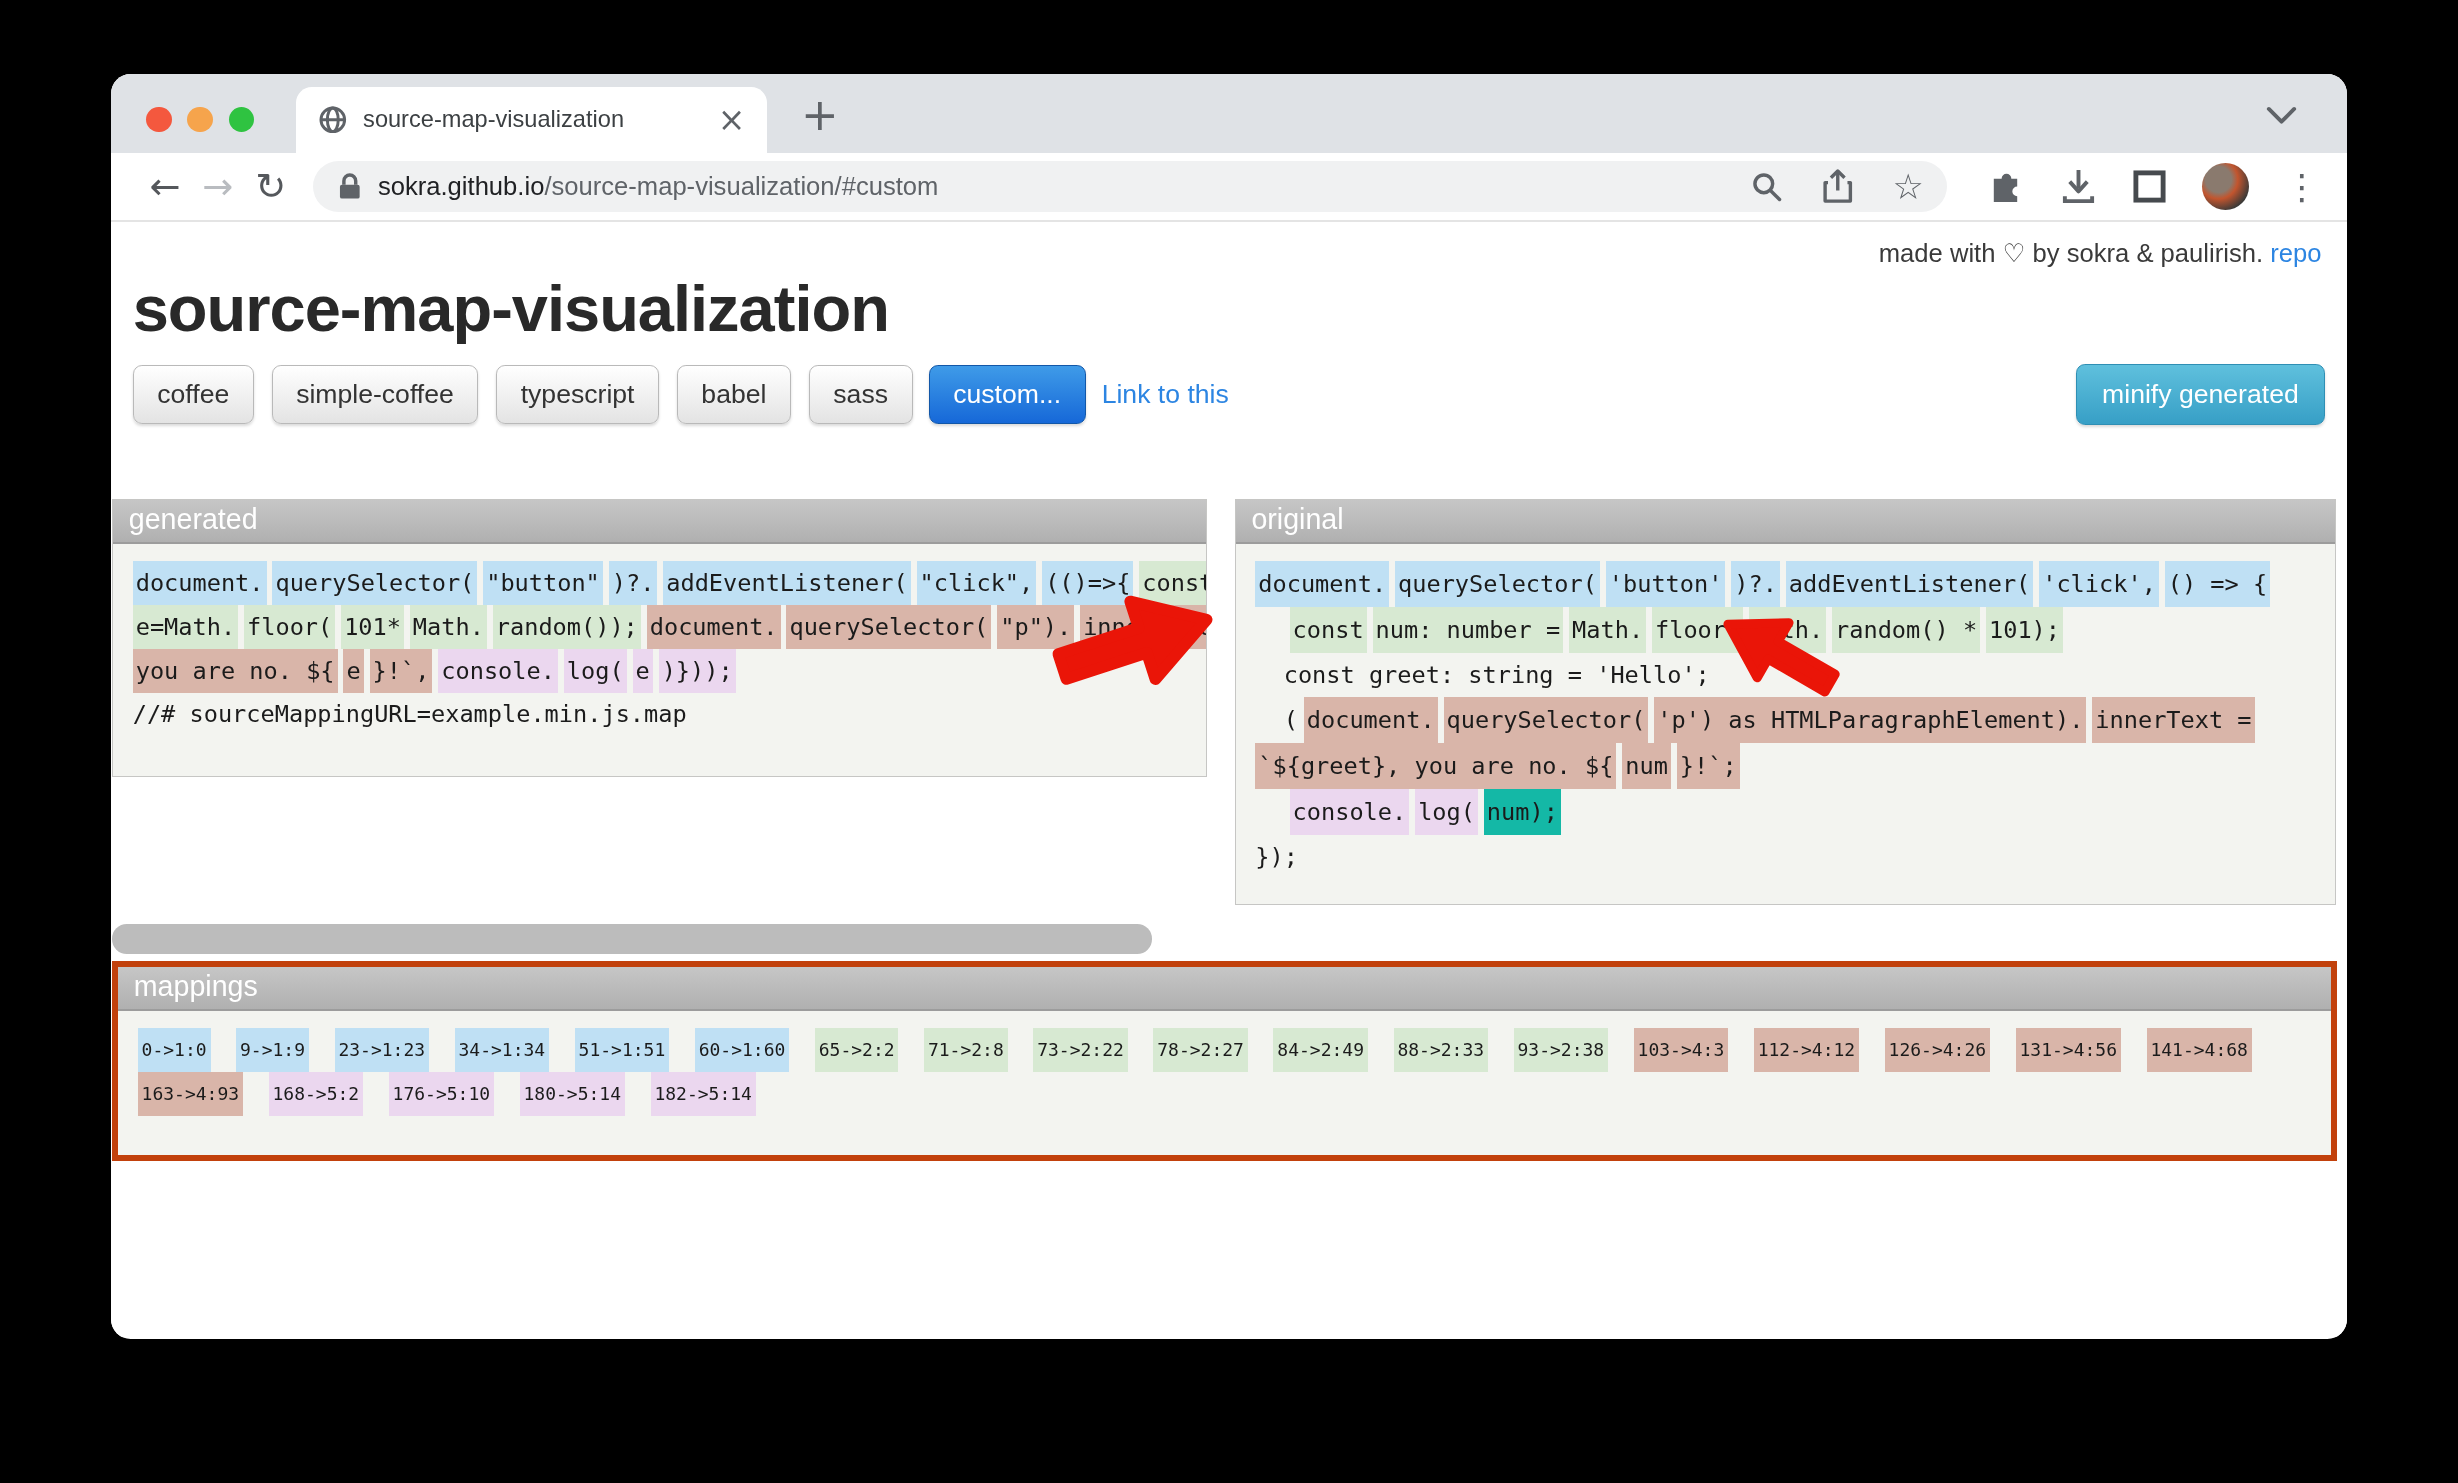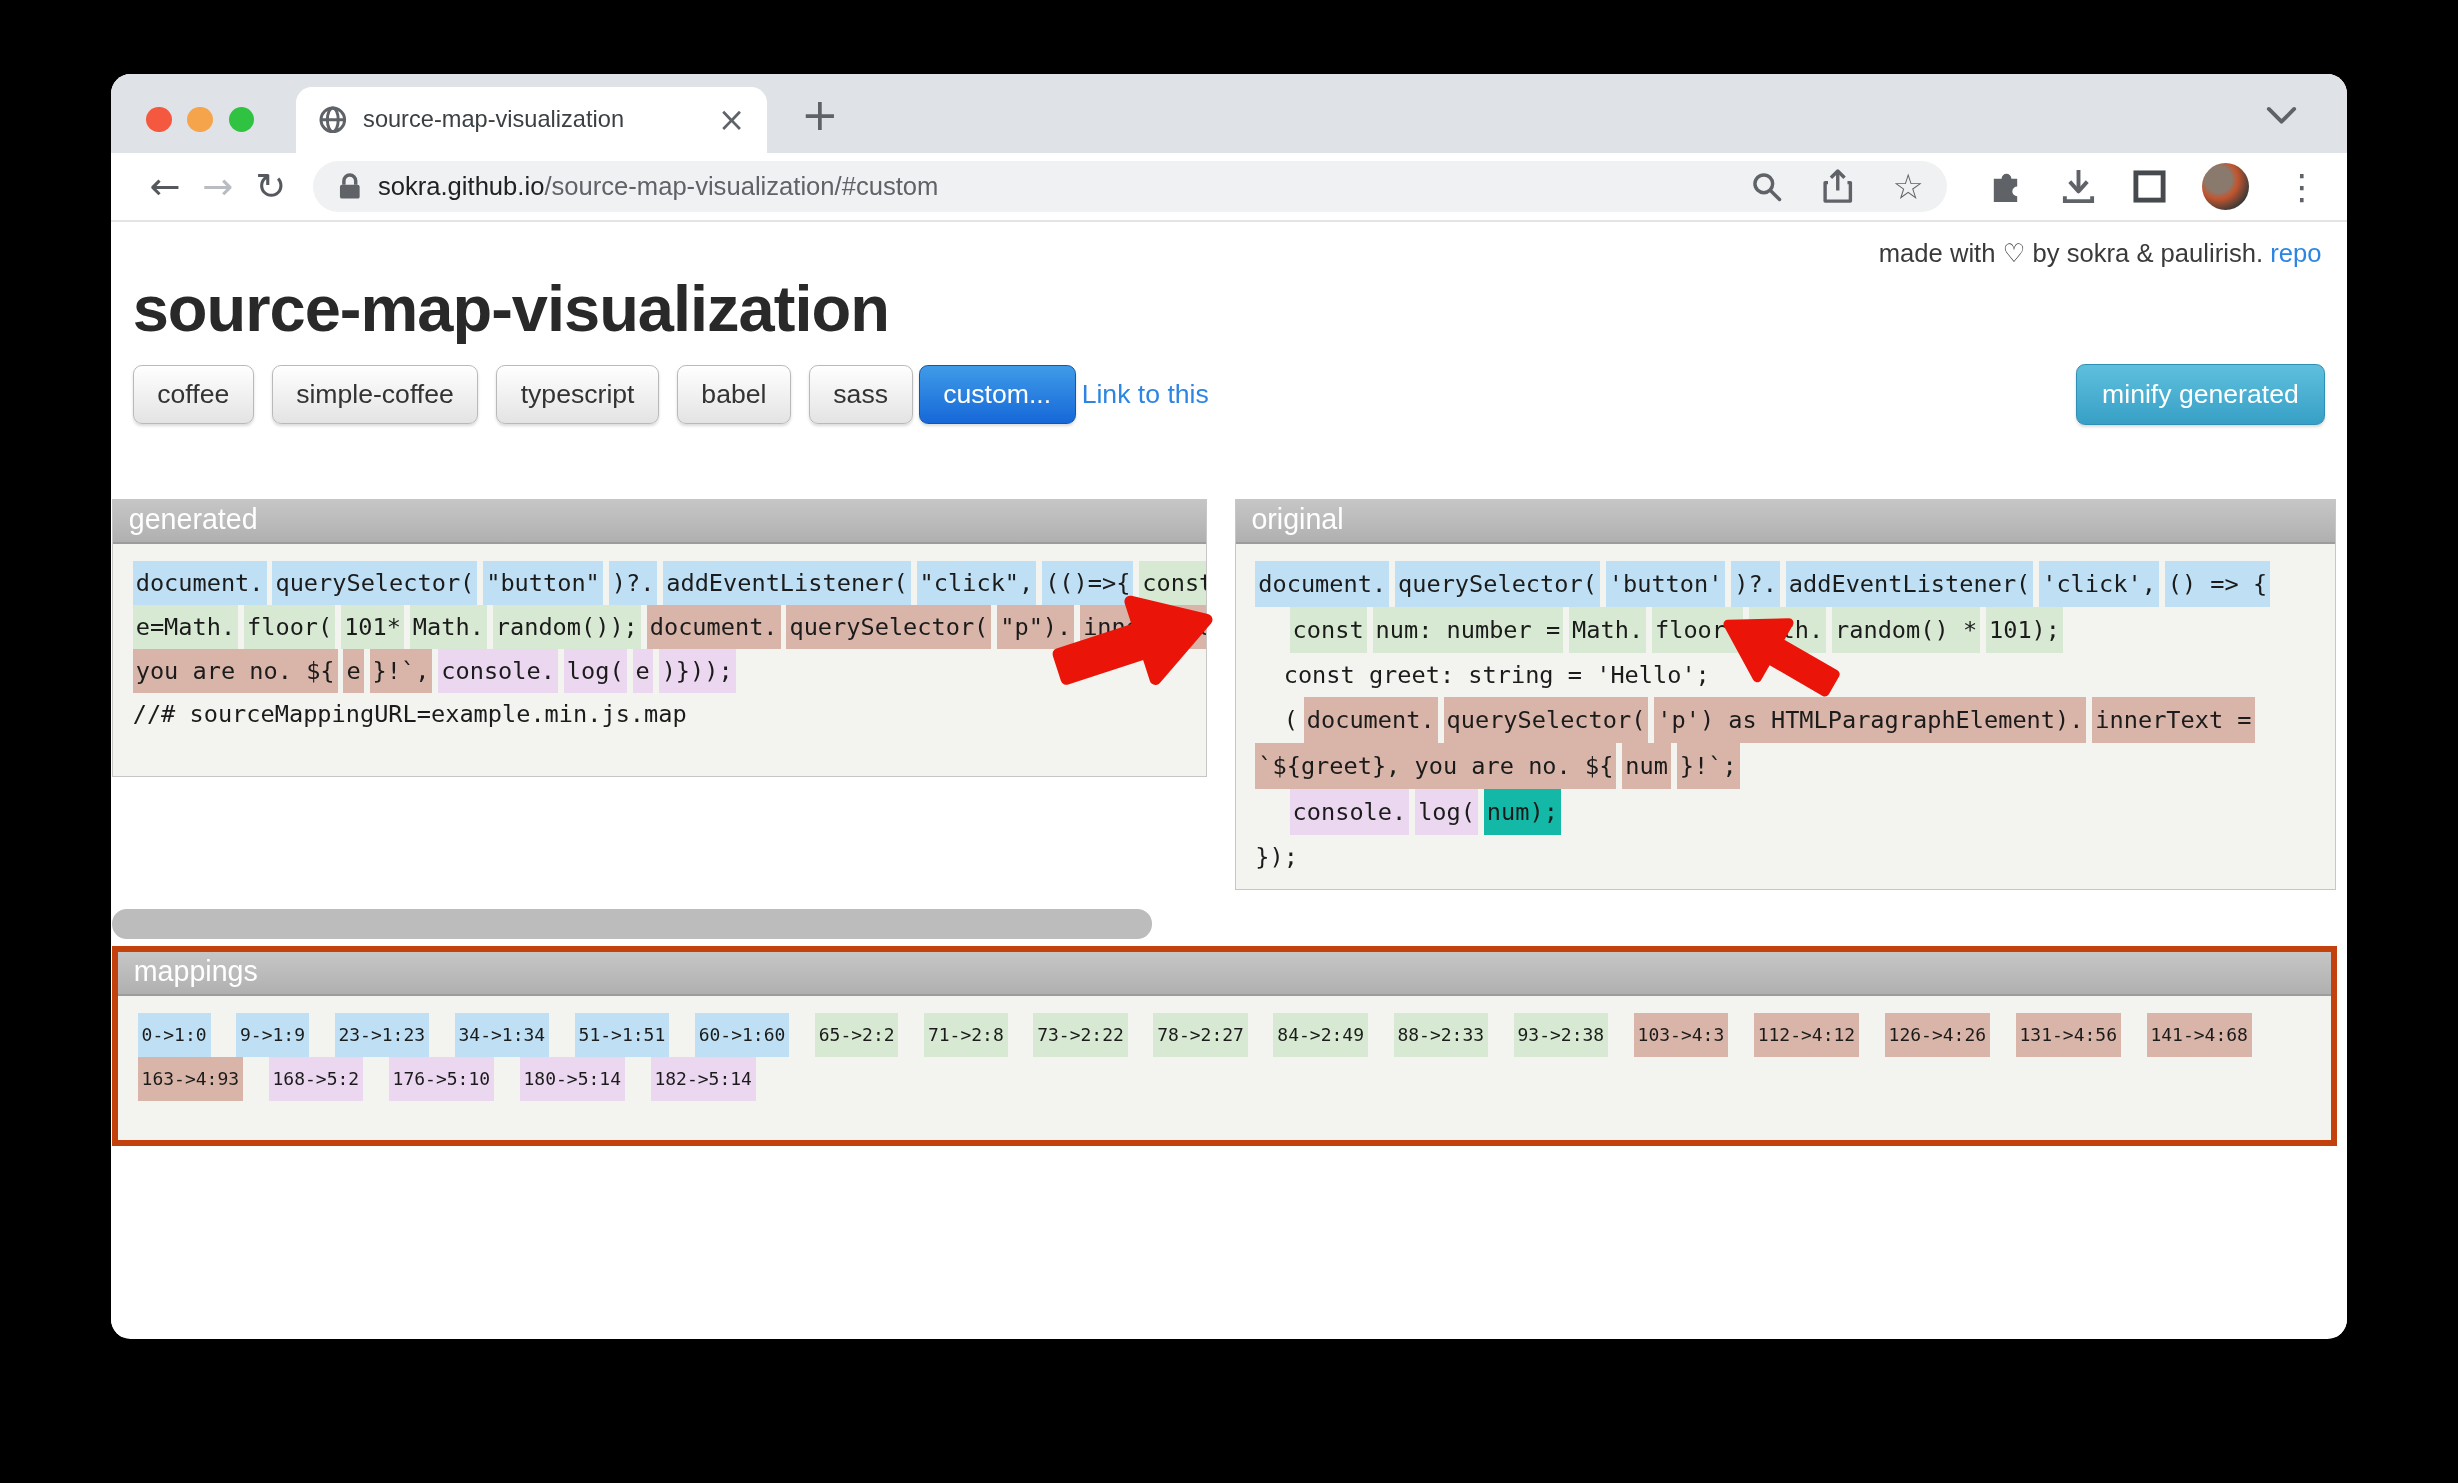--- a/index.html
+++ b/index.html
@@ -39,39 +39,39 @@
   .avatar { width:47px; height:47px; border-radius:50%; border:none;
             background:radial-gradient(circle at 35% 35%, #8a7a6e 0 30%, #c2552e 45%, #3c3a38 75%); }
 
   
   .content { position:relative; background:#fff; height:1115px; }
   .credit { text-align:right; padding:15.8px 25.6px 0 0; font-size:25.6px; color:#3a3a3a;
             font-family:"Liberation Sans","DejaVu Sans",sans-serif; }
   .credit a, .linkto { color:#2c85e2; text-decoration:none; cursor:pointer; }
   h1.pagetitle { margin:7.9px 0 0 21.7px; font-size:65px; line-height:1; color:#292929; letter-spacing:-1px; }
 
-  .btnrow { display:flex; align-items:center; gap:6px; margin:23.6px 21.7px 0 21.7px; }
+  .btnrow { display:flex; align-items:center; gap:16px; margin:23.6px 21.7px 0 21.7px; }
   .examples { display:flex; gap:17.7px; }
   .btn { font-size:26.6px; color:#333; background:linear-gradient(#ffffff,#e3e3e3);
          border:1px solid #b9b9b9; border-radius:8.9px; padding:12.8px 23.6px;
          box-shadow:0 2px 3px rgba(0,0,0,.15); font-family:"Liberation Sans",sans-serif; }
   .btn.active { background:linear-gradient(#3f9be8,#1668d8); color:#fff; border-color:#1257a8; }
   .linkto { font-size:26.6px; }
   .spacer { flex:1; }
   .btn.minify { background:linear-gradient(#5fc0dd,#379fc6); color:#fff; border-color:#2f8fb4; padding:13.8px 25.6px; }
 
   .panels { display:flex; gap:27.6px; margin:74px 9.9px 0 1px; align-items:flex-start; }
   .panel { border:1px solid #c6c6c4; background:#f3f4f0; }
   .panel.generated { width:1095px; }
   .panel.original  { width:1101px; }
   .phead { background:linear-gradient(#c6c6c6,#b0b0b0); color:#fff; font-size:28.6px;
            padding:3px 0 5.9px 15.8px; border-bottom:2px solid #9c9c9c; }
   .pbody { padding:17.7px 19.7px 39px; font-family:"DejaVu Sans Mono",monospace; font-size:23.6px; color:#1b1b1b; overflow:hidden; }
   .generated .pbody { min-height:192px; line-height:42px; padding-bottom:41px; }
-  .original  .pbody { min-height:320px; line-height:44px; padding-bottom:10px; }
+  .original  .pbody { min-height:320px; line-height:44px; padding-bottom:25px; }
   .codeline { white-space:nowrap; }
   .seg { display:inline-block; white-space:pre; margin-right:5.9px; }
   .seg.hl { padding:1px 3px; }
 
   .hscroll-track { width:1095px; height:29.6px; margin:18.7px 0 0 1px; }
   .hscroll { width:1040px; height:29.6px; background:#bcbcbc; border-radius:14.8px; border:none; }
 
   .mappings { margin:6.9px 9.9px 0 1px; border:6px solid #c2410c; background:#f3f4f0; }
   .mbody { padding:17.7px 19.7px 39px; font-family:"DejaVu Sans Mono",monospace; font-size:18px; line-height:42px; color:#1b1b1b; }
   .chip { display:inline-block; padding:1px 3.9px; margin-right:25.6px; }

